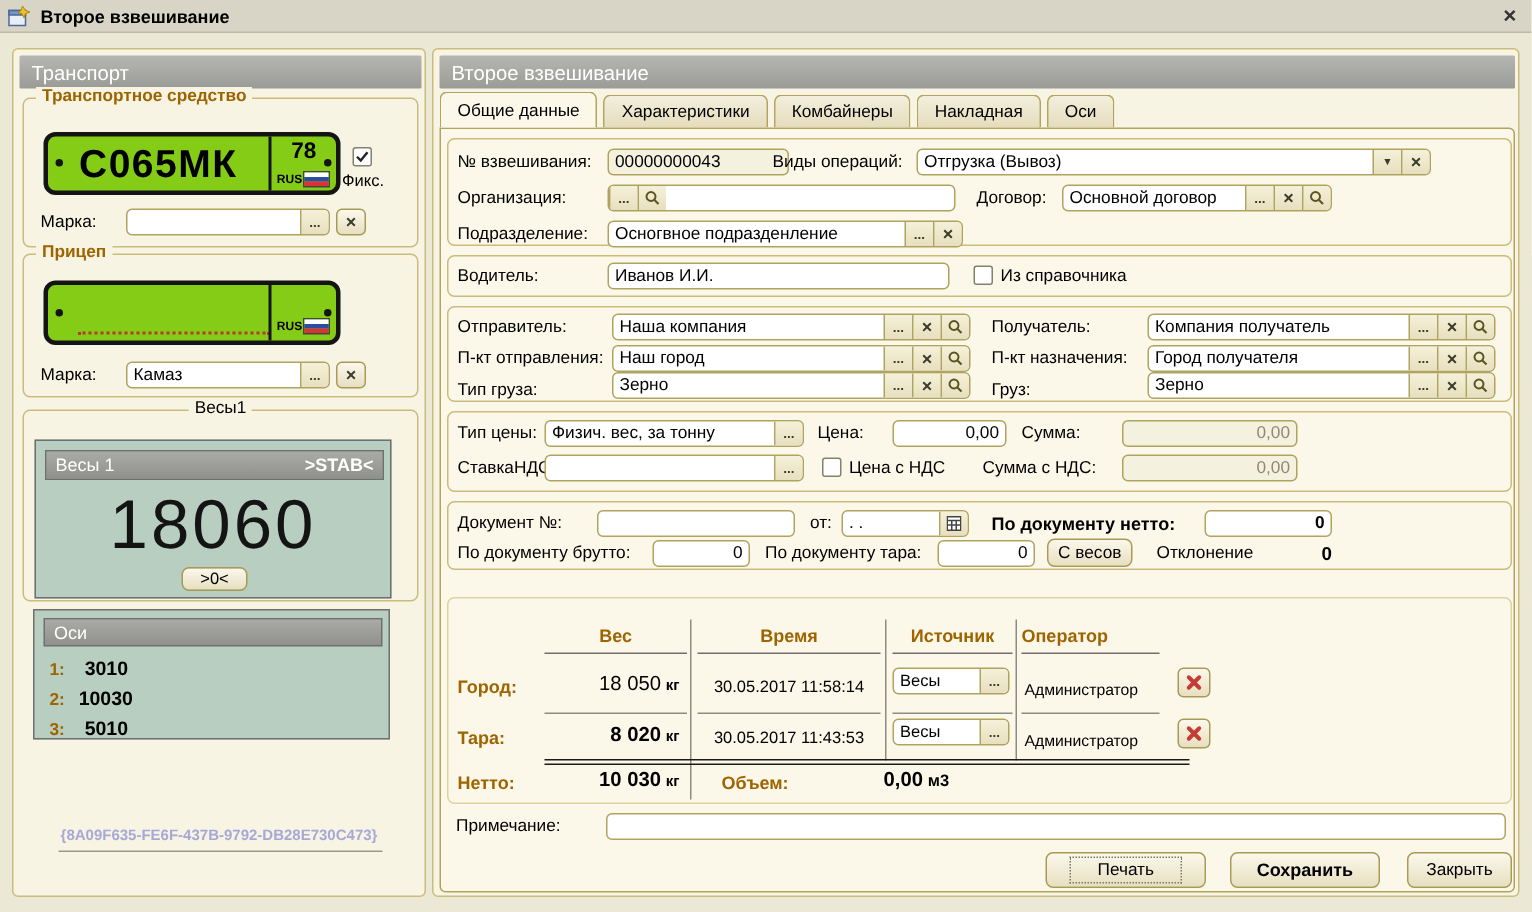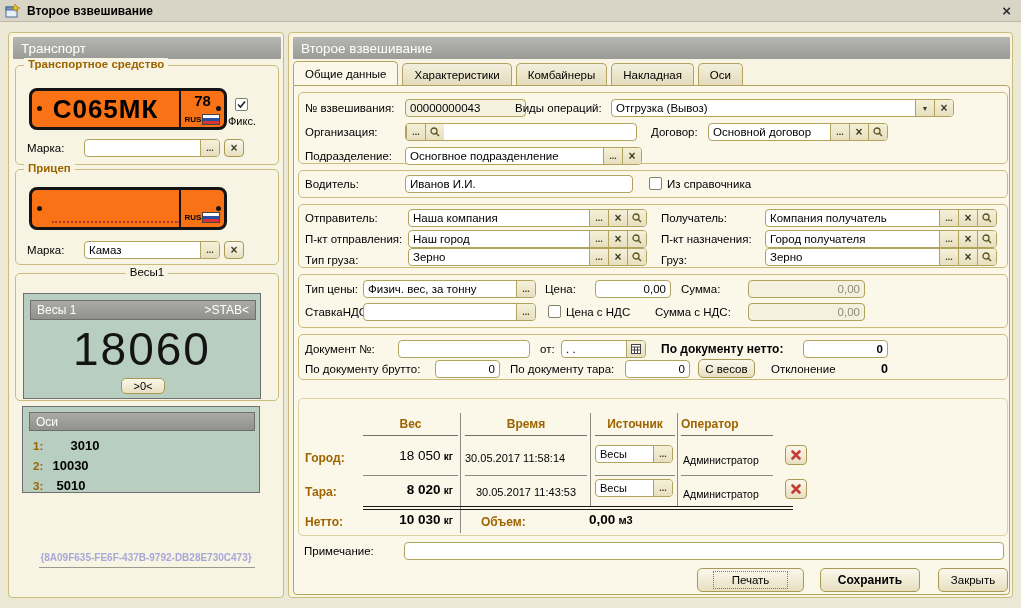--- a/index.html
+++ b/index.html
@@ -35,21 +35,21 @@
   .btn{position:absolute;box-sizing:border-box;border:1px solid #a89a55;border-radius:5px;
     background:linear-gradient(#fbf8ec,#e7dfc0);display:flex;align-items:center;justify-content:center;font-size:11.5px}
   .chk{position:absolute;width:13px;height:13px;background:#fff;border:1px solid #82826e;border-radius:2px;
     box-sizing:border-box;display:flex;align-items:center;justify-content:center}
   .tabs{position:absolute;display:flex;align-items:flex-end}
   .tab{height:21px;border:1px solid #b3a35f;border-bottom:none;border-radius:5px 5px 0 0;
     background:linear-gradient(#f3efdd,#e4dcbc);display:flex;align-items:center;padding:0 11px;
     margin-right:4px;white-space:nowrap}
   .tab.active{background:#fbf8ea;height:23px;position:relative;z-index:3}
   .tabpage{position:absolute;border:1px solid #b3a35f;background:#fbf8ea;border-radius:0 4px 4px 4px;box-sizing:border-box}
-  .plate{position:absolute;background:#f97316;border:3px solid #141414;border-radius:8px;display:flex;box-sizing:border-box}
+  .plate{position:absolute;background:#84cc16;border:3px solid #141414;border-radius:8px;display:flex;box-sizing:border-box}
   .plate-main{flex:1;position:relative;display:flex;align-items:center;justify-content:center;border-radius:5px 0 0 5px}
   .plate-reg{width:45px;border-left:2px solid #141414;position:relative;display:flex;flex-direction:column;
     align-items:center;justify-content:space-between;padding:2px 0;box-sizing:border-box;flex:none}
   .pdot{position:absolute;width:5px;height:5px;border-radius:50%;background:#141414;top:50%;margin-top:-3px}
   .flag{width:18px;height:11px;border:1px solid #444;box-sizing:border-box;display:flex;flex-direction:column;flex:none}
   .flag div{flex:1}
   .greenbox{position:absolute;background:#b7cec1;border:1px solid #6f6f6f;box-sizing:border-box}
   .scalehdr{position:absolute;background:linear-gradient(#aaaaa6,#90908c);border:1px solid #6f6f6f;color:#fff;
     display:flex;justify-content:space-between;align-items:center;padding:0 6px;box-sizing:border-box;font-size:12px}
   .vline{position:absolute;width:1px;background:#8c8c84}
@@ -141,34 +141,34 @@
     <div class="sbtn" style="left:208px;top:71px;width:20px;height:18px">
       <span style="font-size:12px;line-height:10px">×</span>
     </div>
   </div>
 
   <div class="group" style="left:6px;top:240px;width:264px;height:128px">
     <div class="glabel" style="left:50%;transform:translateX(-50%);color:#000;font-weight:normal">Весы1</div>
     <div class="greenbox" style="left:7px;top:19px;width:238px;height:106px">
       <div class="scalehdr" style="left:6px;top:6px;width:226px;height:20px">
         <span>Весы 1</span>
-        <span style="font-weight:normal">&gt;STAB&lt;</span>
+        <span style="font-weight:bold">&gt;STAB&lt;</span>
       </div>
       <div style="position:absolute;left:0;top:28px;width:100%;text-align:center;font-size:46px;letter-spacing:2px;color:#141414">18060</div>
       <div class="btn" style="left:97px;top:84px;width:44px;height:16px;font-size:11px">&gt;0&lt;</div>
     </div>
   </div>
 
   <div class="greenbox" style="left:13px;top:373px;width:238px;height:87px">
     <div class="scalehdr" style="left:6px;top:5px;width:226px;height:19px">
       <span>Оси</span>
     </div>
     <div class="lbl" style="left:10px;top:30px">
       <span class="olbl">1:</span>
-      <span style="font-weight:bold;font-size:13px;margin-left:24px">3010</span>
+      <span style="font-weight:bold;font-size:13px;margin-left:10px">3010</span>
     </div>
     <div class="lbl" style="left:10px;top:50px">
       <span class="olbl">2:</span>
       <span style="font-weight:bold;font-size:13px;margin-left:6px">10030</span>
     </div>
     <div class="lbl" style="left:10px;top:70px">
       <span class="olbl">3:</span>
       <span style="font-weight:bold;font-size:13px;margin-left:10px">5010</span>
     </div>
   </div>
@@ -395,21 +395,21 @@
       <div class="hline" style="left:382px;top:36px;width:92px"></div>
       <div class="vline" style="left:161px;top:14px;height:120px"></div>
       <div class="vline" style="left:291px;top:14px;height:94px"></div>
       <div class="vline" style="left:378px;top:14px;height:94px"></div>
 
       <div class="lbl olbl" style="left:6px;top:50px;font-size:12px">Город:</div>
       <div class="lbl" style="left:64px;top:48px;width:90px;text-align:right">
         <span style="font-weight:normal;font-size:13.5px">18 050</span>
         <span style="font-weight:bold;font-size:10px">кг</span>
       </div>
-      <div class="lbl" style="left:166px;top:50px;width:122px;font-size:11px">30.05.2017 11:58:14</div>
+      <div class="lbl" style="left:166px;top:50px;width:122px;text-align:center;font-size:11px">30.05.2017 11:58:14</div>
       <div class="fld" style="left:296px;top:46px;width:78px">
         <input style="font-size: 11px;" value="Весы">
         <span class="seg">...</span>
       </div>
       <div class="lbl" style="left:384px;top:52px;font-size:10.5px">Администратор</div>
       <div class="sbtn" style="left:486px;top:46px;width:22px;height:20px">
         <svg width="12" height="12" viewBox="0 0 12 12">
             <path d="M2.5 2.5 L9.5 9.5 M9.5 2.5 L2.5 9.5" stroke="#c43c34" stroke-width="2.6" stroke-linecap="round"></path>
           </svg>
       </div>

